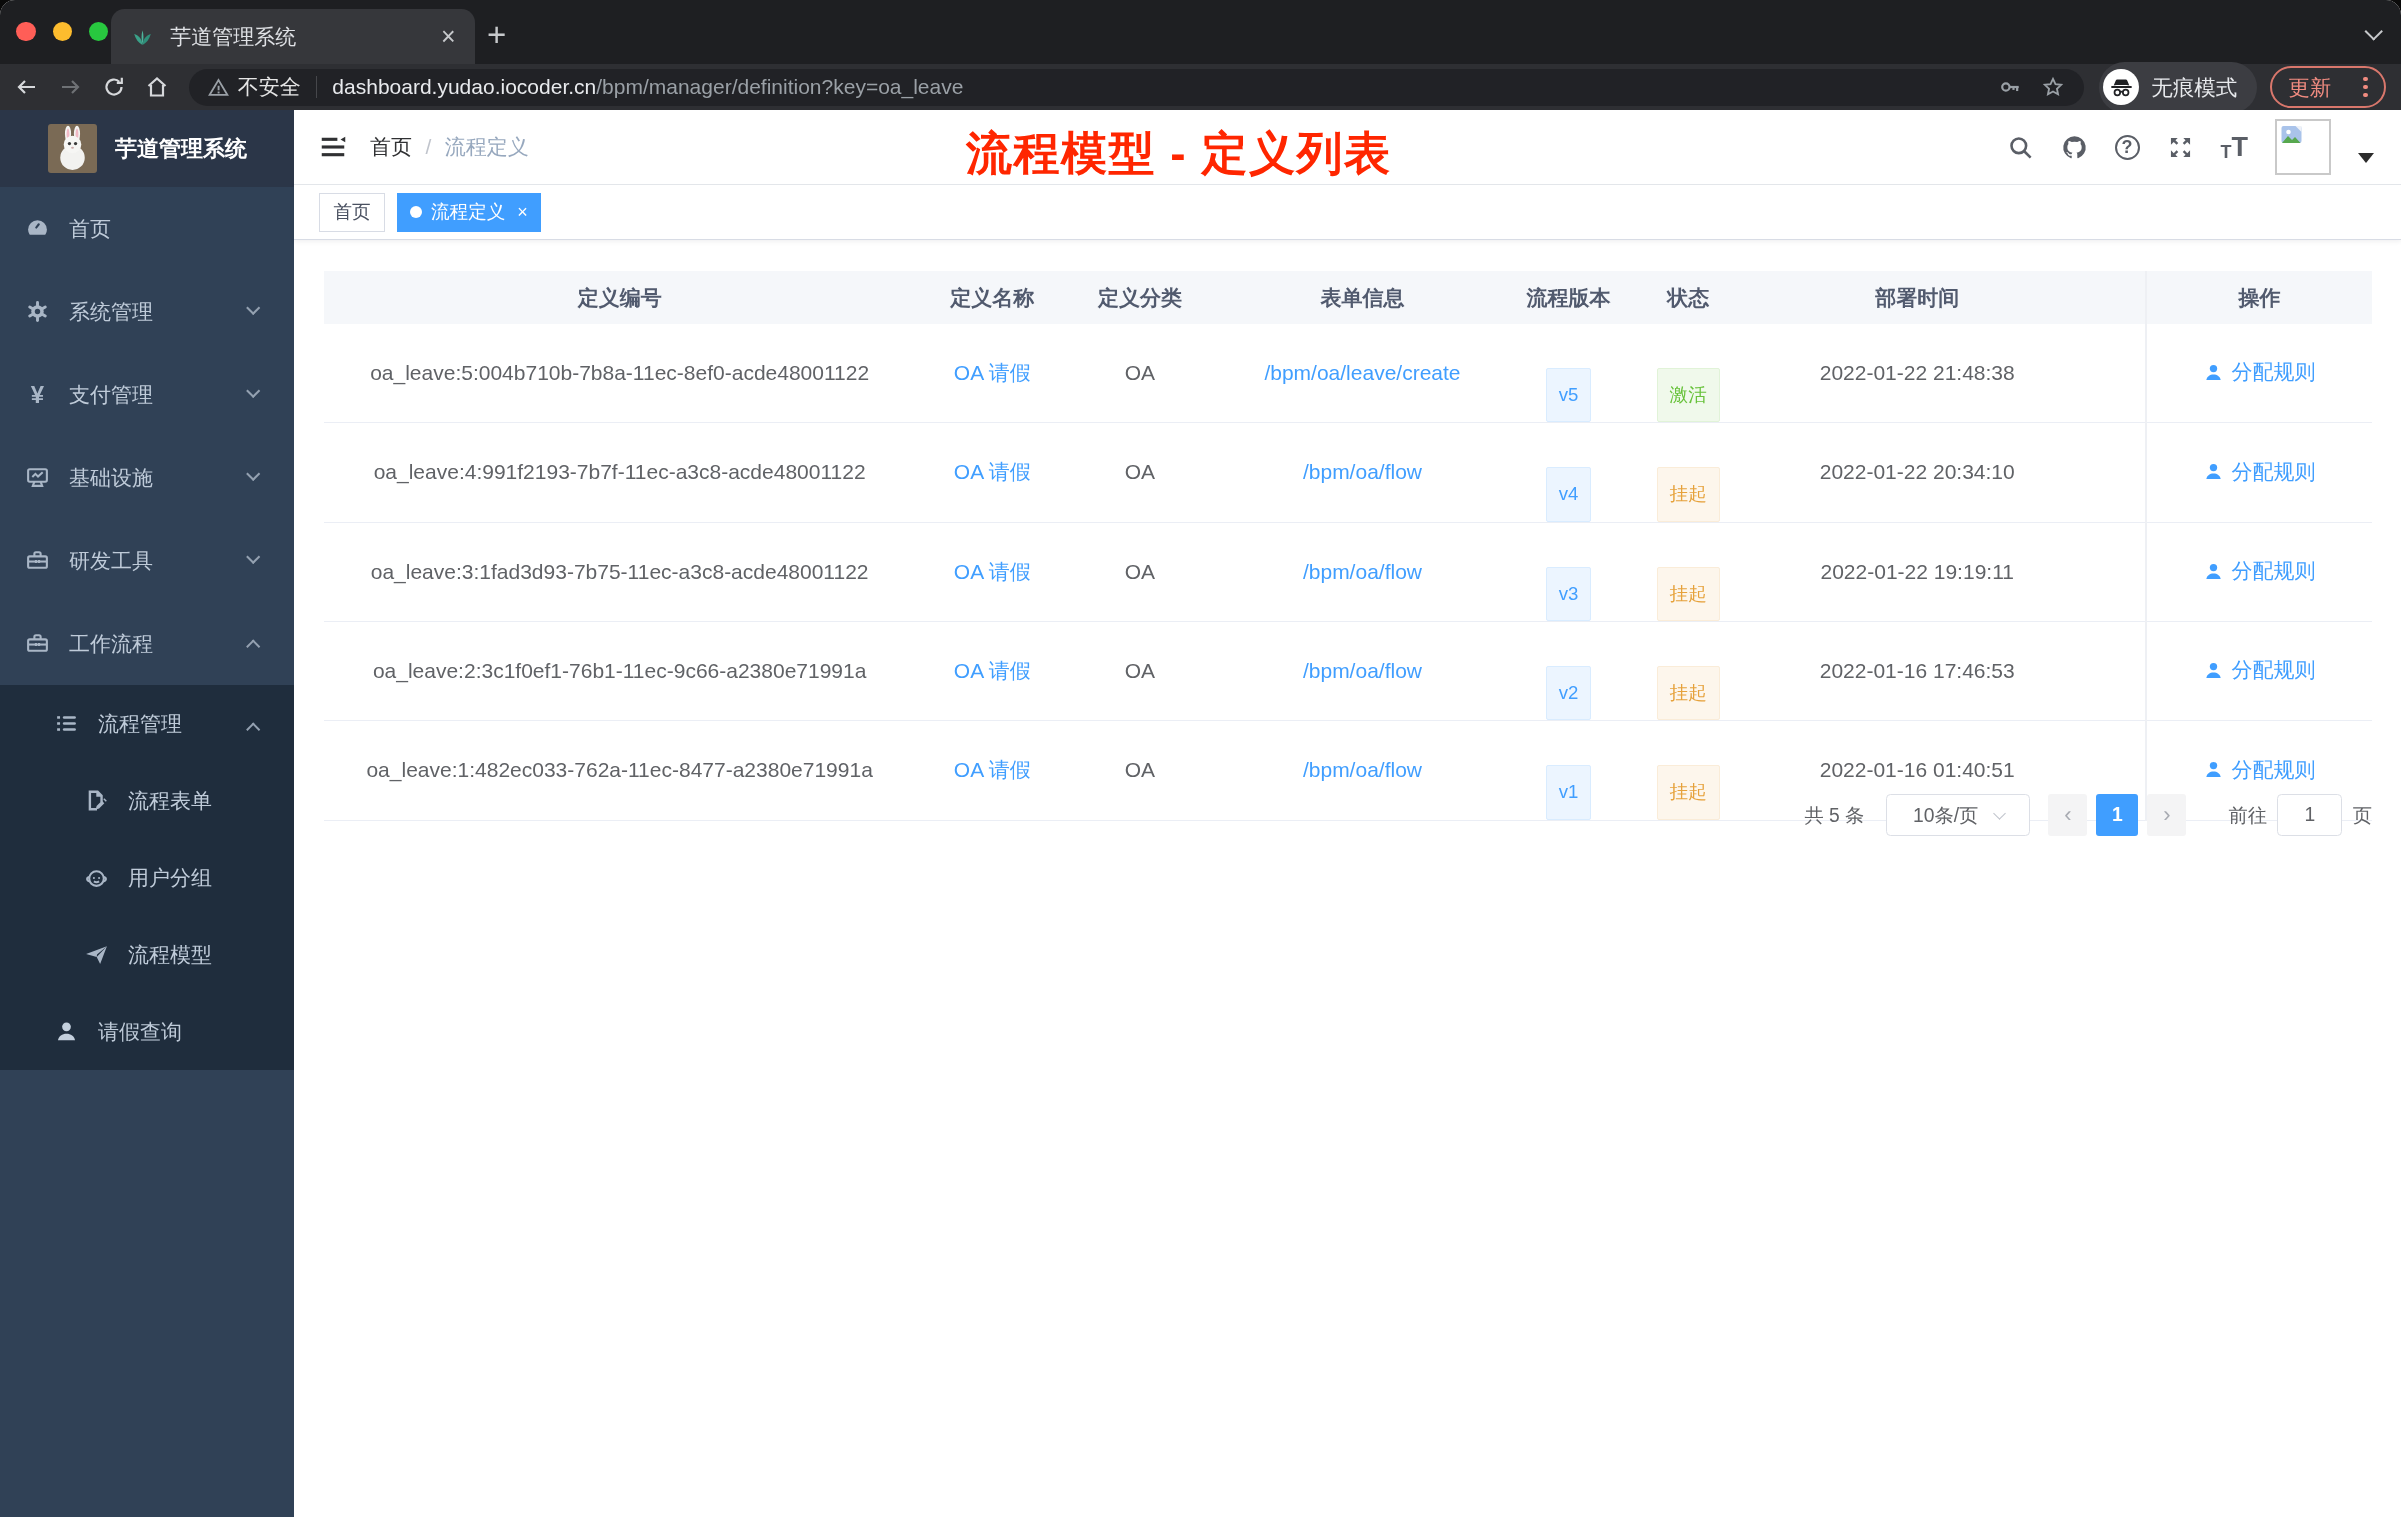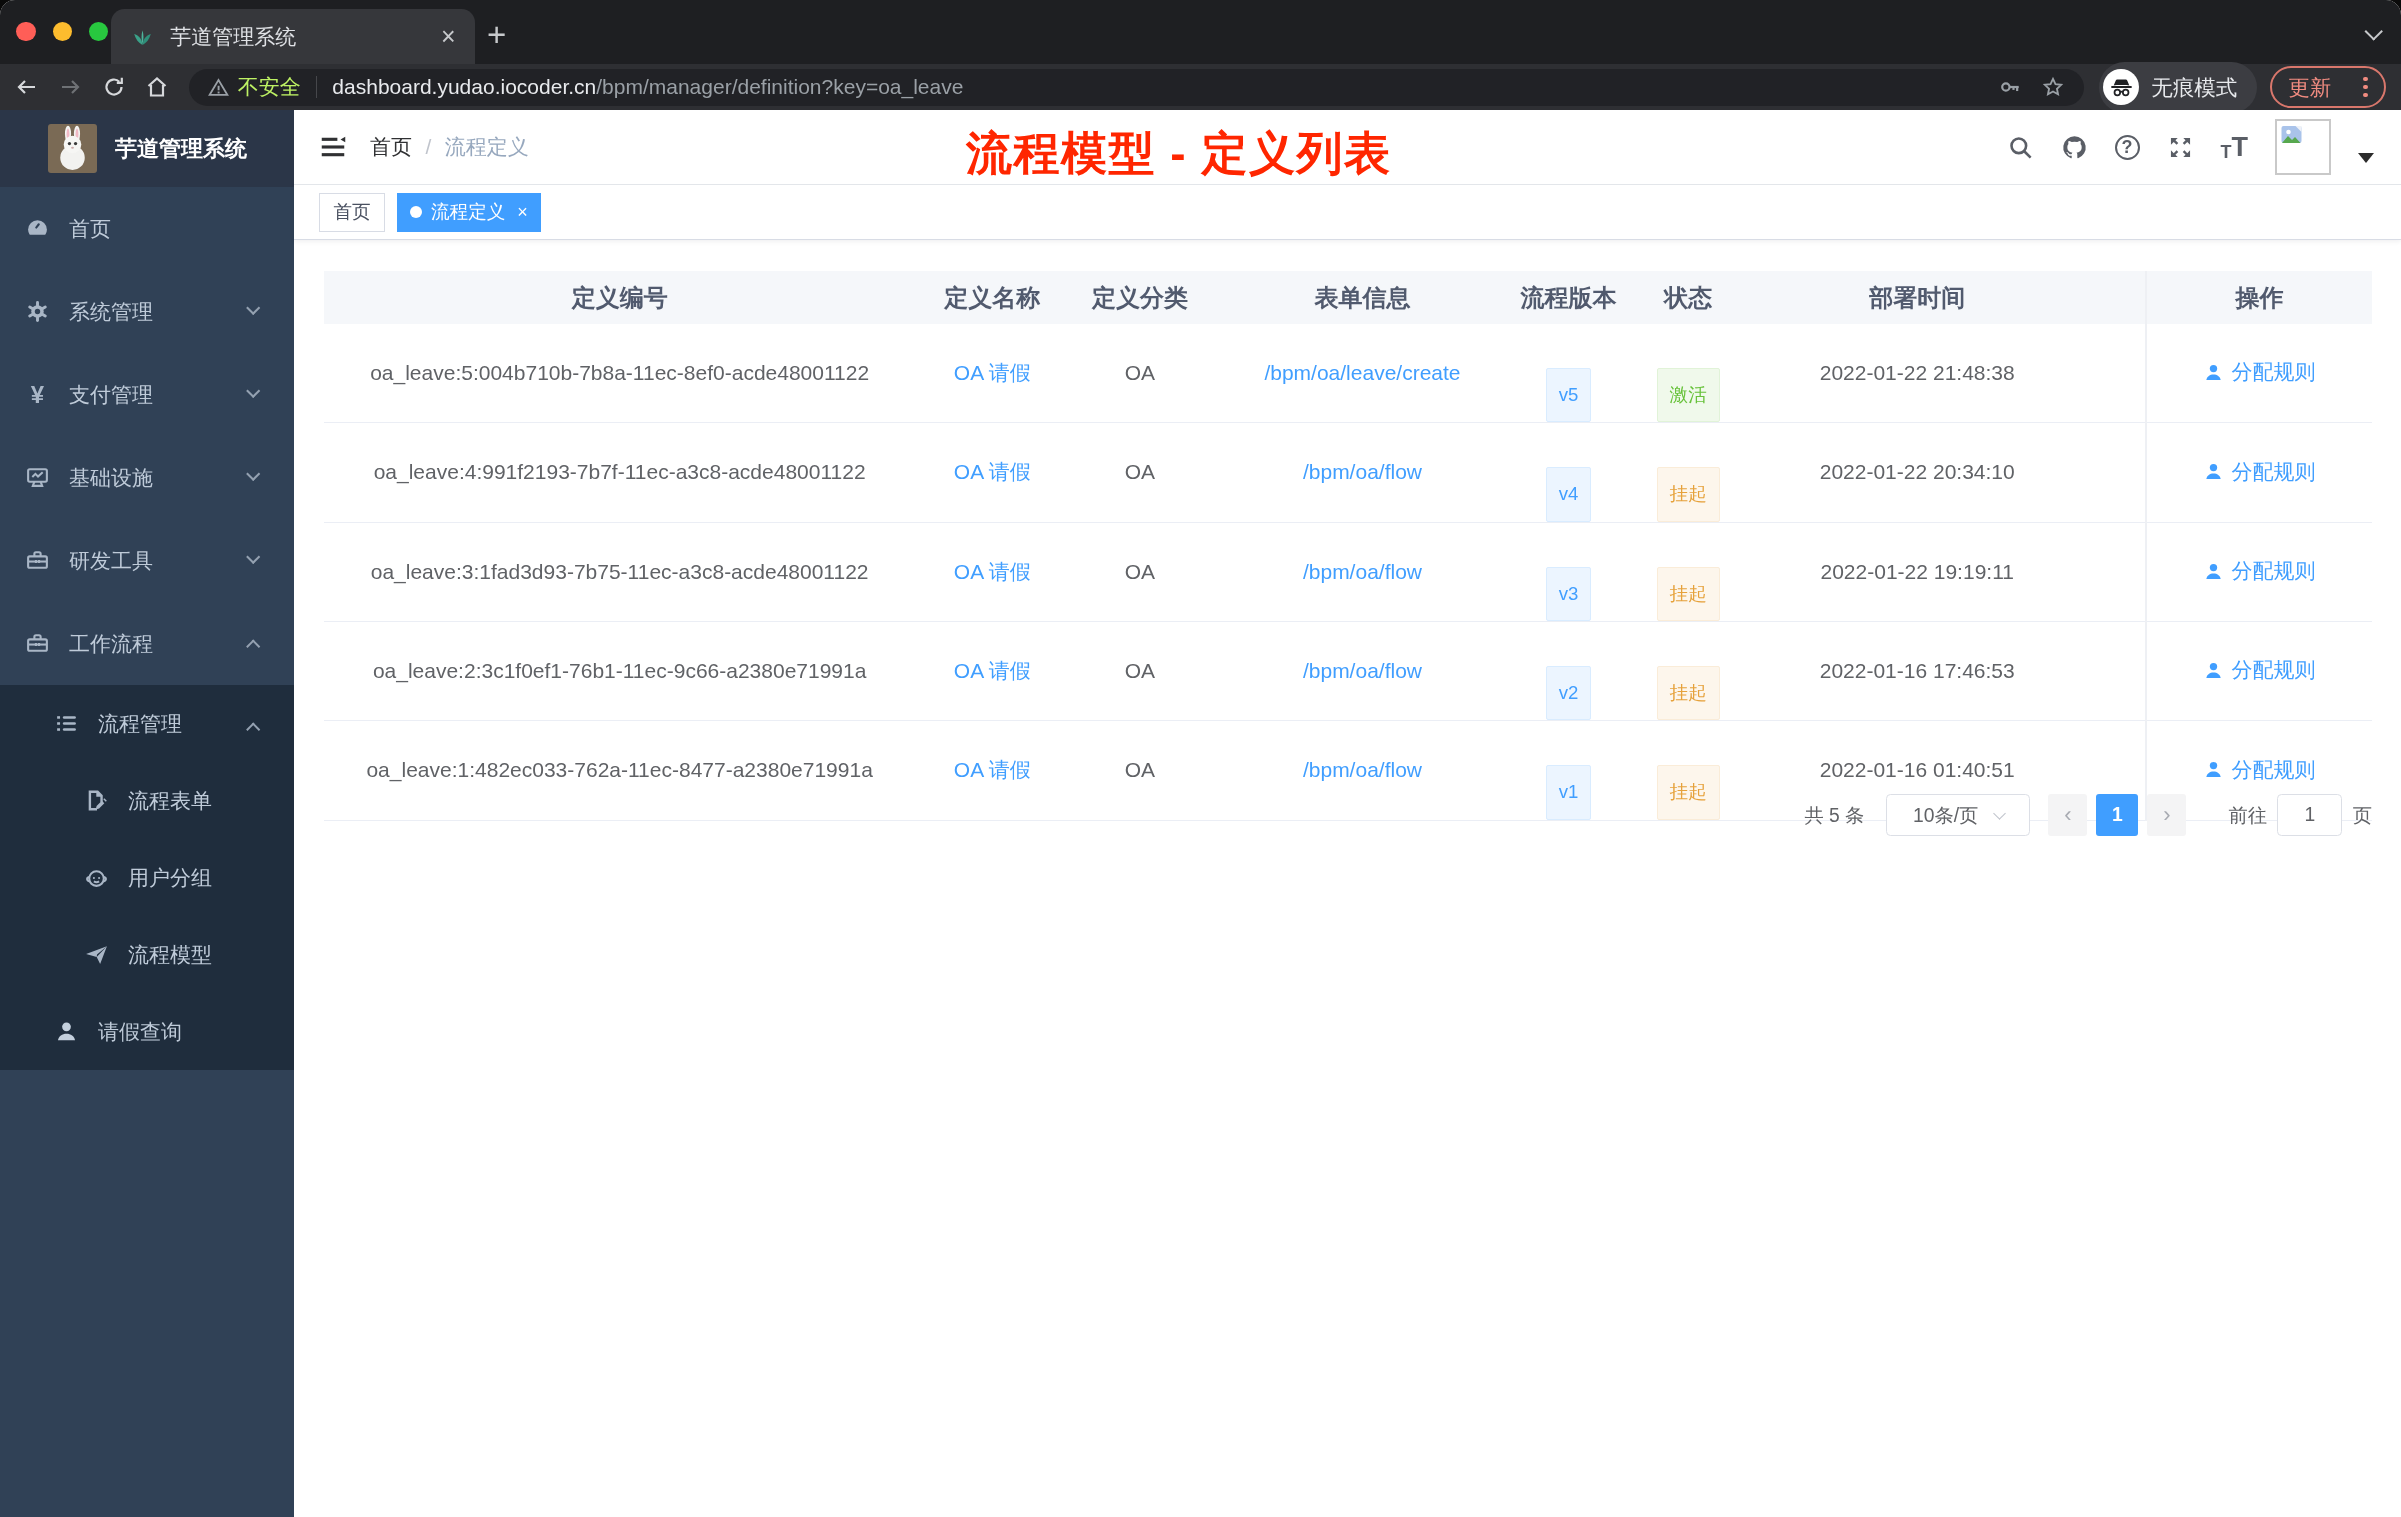--- a/index.html
+++ b/index.html
@@ -15,21 +15,21 @@
   .tab-title { color:#dfe1e5; font-size:21px; margin-left:15px; flex:1; white-space:nowrap; overflow:hidden; }
   .tab-close { color:#c7c9cc; font-size:25px; line-height:1; }
   .newtab-btn { position:absolute; left:487px; top:16.3px; color:#c7c9cc; font-size:33px; font-weight:300; }
   .tabsearch { position:absolute; right:21px; top:25px; width:13.4px; height:13.4px; border-right:2.2px solid #c7c9cc; border-bottom:2.2px solid #c7c9cc; transform:rotate(45deg); }
 
   .toolbar { position:absolute; top:64px; left:0; right:0; height:46px; background:#2e2f33; display:flex; align-items:center; }
   .nav-ic { width:33px; height:33px; display:flex; align-items:center; justify-content:center; margin-left:10.4px; flex:0 0 auto; }
   .nav-ic svg { width:24px; height:24px; }
   .omnibox { height:37px; background:#212226; border-radius:18.6px; flex:1 1 auto; margin:0 15px; display:flex; align-items:center; padding:0 19.3px; font-size:21px; min-width:0; }
   .omni-warn svg { width:21px; height:21px; display:block; }
-  .omni-sec { color:#bef264; margin-left:9px; }
+  .omni-sec { color:#e5e5e5; margin-left:9px; }
   .omni-div { width:1.5px; height:22px; background:#46474b; margin:0 15px; }
   .omni-host { color:#e8eaed; }
   .omni-path { color:#9aa0a6; }
   .omni-spacer { flex:1; }
   .omni-right svg { width:22px; height:22px; display:block; }
   .omni-right { display:flex; align-items:center; gap:21px; margin-left:15px; }
   .incog { display:flex; align-items:center; background:#3c3d42; border-radius:30px; height:51px; padding:0 19.3px 0 4.5px; margin-right:13.4px; flex:0 0 auto; }
   .incog-circle { width:36px; height:36px; border-radius:50%; background:#fff; display:flex; align-items:center; justify-content:center; }
   .incog-circle svg { width:25px; height:25px; }
   .incog-label { color:#e8eaed; font-size:21.5px; margin-left:12px; }
@@ -80,21 +80,21 @@
   .tag-item { height:39px; display:flex; align-items:center; padding:0 13.4px; border:1.5px solid #d8dce5; background:#fff; color:#495060; font-size:18.6px; }
   .tag-item.active { background:#409eff; border-color:#409eff; color:#fff; padding:0 12px; }
   .tag-dot { width:12px; height:12px; border-radius:50%; background:#fff; margin-right:9px; }
   .tag-close { margin-left:12px; font-size:18px; }
 
   .annotation { position:absolute; left:672px; top:13.4px; font-size:46px; font-weight:600; color:#ff2600; white-space:nowrap; z-index:50; letter-spacing:1.5px; }
 
   
   .table-wrap { position:absolute; left:30px; top:161px; width:2048px; }
   table { border-collapse:collapse; table-layout:fixed; width:2048px; }
-  th { height:53px; background:#f5f7fa; color:#515a6e; font-weight:700; font-size:24px; text-align:center; }
+  th { height:53px; background:#f5f7fa; color:#515a6e; font-weight:700; font-size:21px; text-align:center; }
   td { height:84px; text-align:center; border-bottom:1.5px solid #ebeef5; font-size:21px; color:#606266; }
   .col-op-cell { border-left:2.2px solid #eef0f4; }
   a.tlink { color:#409eff; text-decoration:none; }
   .tag-pill { display:inline-block; padding:15px 12px; border-radius:2px; font-size:18.6px; line-height:1.2;margin-top:44px; }
   .ver { background:#ecf5ff; border:1.5px solid #d9ecff; color:#409eff; }
   .st-active { background:#f0f9eb; border:1.5px solid #e1f3d8; color:#67c23a; }
   .st-suspend { background:#fdf6ec; border:1.5px solid #faecd8; color:#e6a23c; }
   .op-link { color:#409eff; font-size:21px; display:inline-flex; align-items:center; gap:7.4px; cursor:pointer; }
   .op-link svg { width:21px; height:21px; }
 

